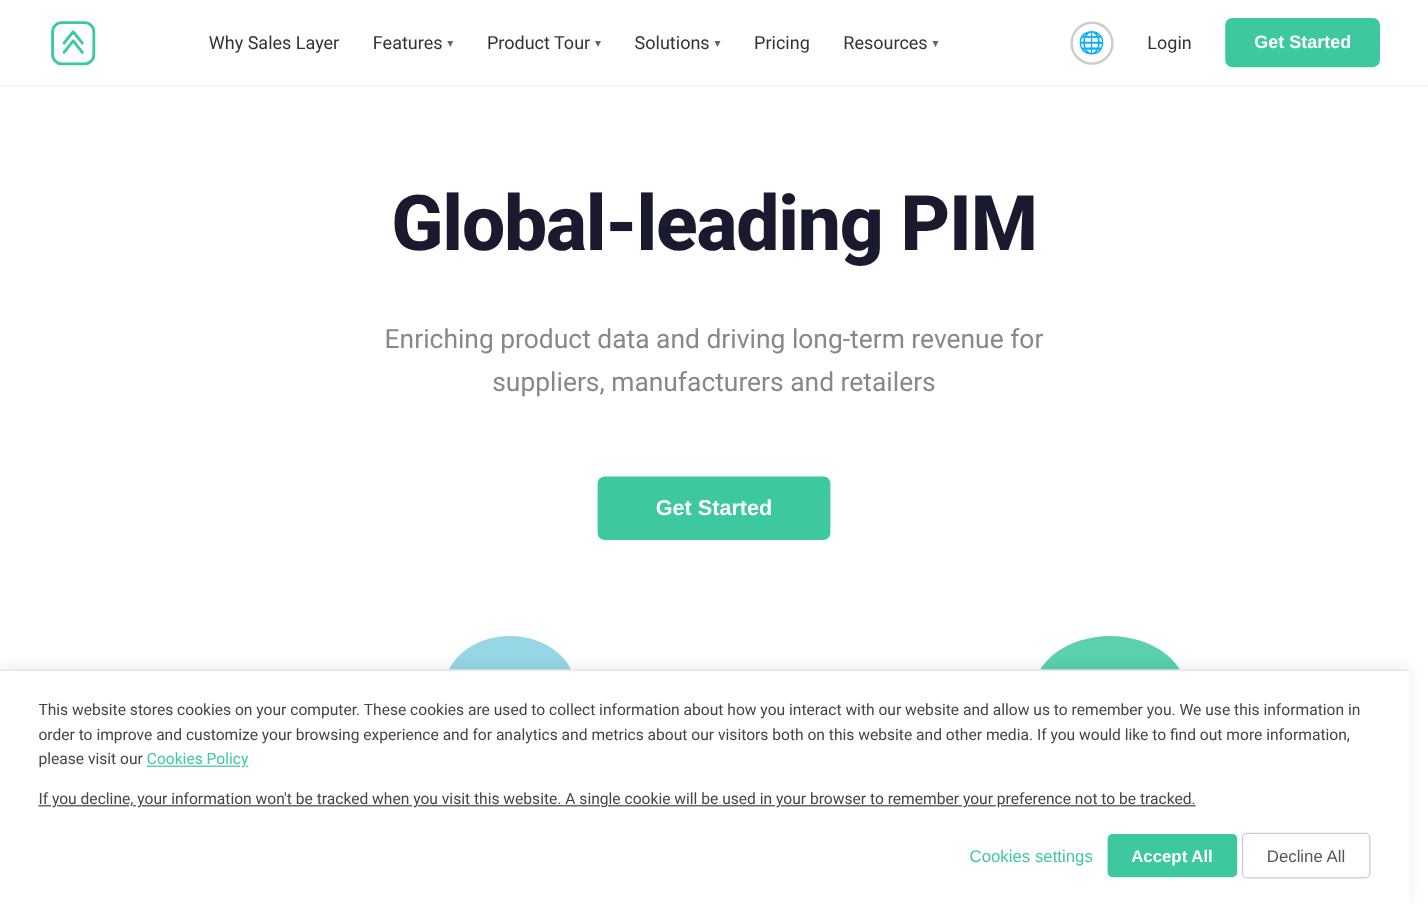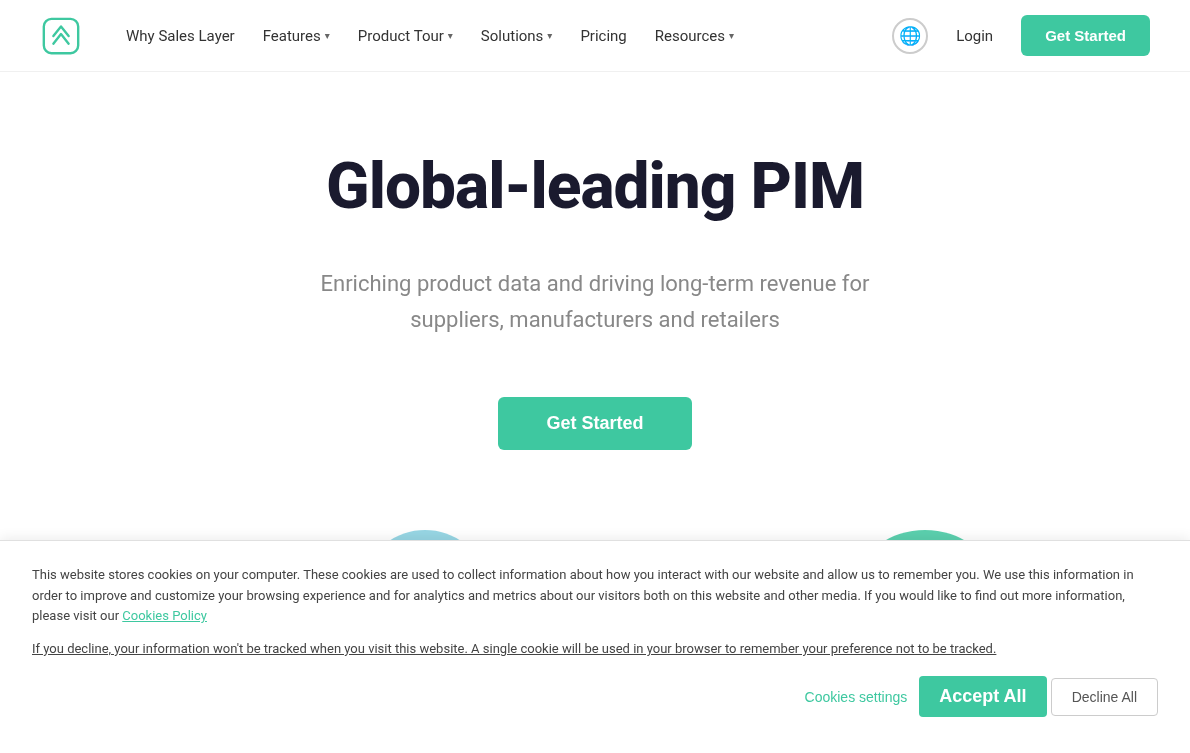--- a/index.html
+++ b/index.html
@@ -19,20 +19,21 @@
     
     .navbar {
       display: flex;
       align-items: center;
       padding: 0 40px;
       height: 72px;
       background: #fff;
       border-bottom: 1px solid #f0f0f0;
       position: relative;
       z-index: 10;
+      gap: 48px;
     }
 
     .logo {
       display: flex;
       align-items: center;
       margin-right: 32px;
     }
 
     .logo svg {
       width: 42px;
@@ -170,24 +171,24 @@
       background: #3ec8a0;
       border-radius: 50%;
       opacity: 0.85;
     }
 
     
     .cookie-banner {
       position: fixed;
       bottom: 0;
       left: 0;
-      right: 0;
+      right: 16px;
       background: #fff;
       border-top: 1px solid #e0e0e0;
-      padding: 24px 32px 36px;
+      padding: 24px 32px 21px;
       z-index: 100;
       box-shadow: 0 -2px 12px rgba(0,0,0,0.08);
     }
 
     .cookie-text {
       font-size: 13px;
       color: #444;
       line-height: 1.6;
       margin-bottom: 12px;
     }
@@ -221,21 +222,21 @@
       cursor: pointer;
       padding: 4px 8px;
     }
 
     .accept-all-btn {
       background: #3ec8a0;
       color: #fff;
       border: none;
       border-radius: 4px;
       padding: 10px 20px;
-      font-size: 18px;
+      font-size: 14px;
       font-weight: 600;
       cursor: pointer;
     }
 
     .decline-all-btn {
       background: #fff;
       color: #555;
       border: 1px solid #ccc;
       border-radius: 4px;
       padding: 10px 20px;

